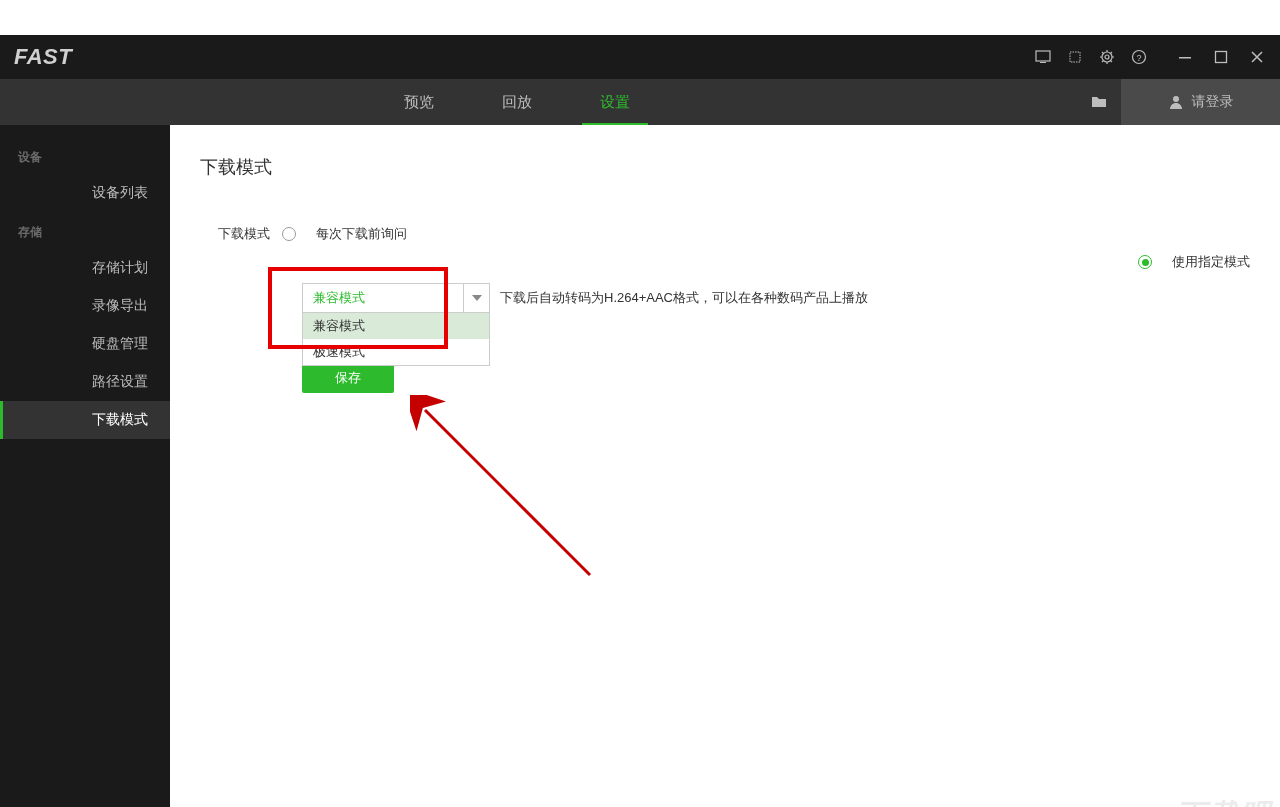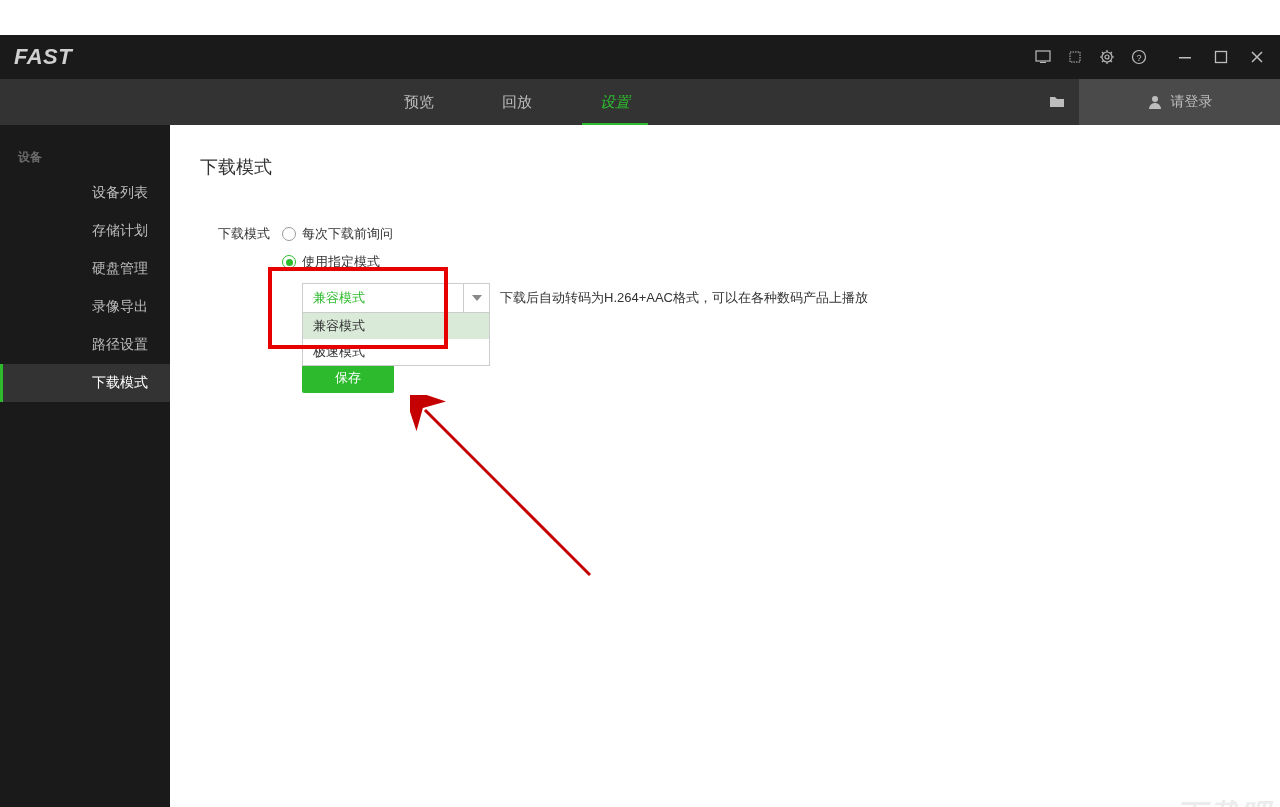--- a/index.html
+++ b/index.html
@@ -8,42 +8,42 @@
 .titlebar { height: 44px; background: #1a1a1a; display: flex; align-items: center; padding: 0 14px; margin-top: 35px; }
 .logo { color: #d0d0d0; font-size: 22px; font-weight: 700; letter-spacing: 0.5px; font-style: italic; }
 .titlebar-right { margin-left: auto; display: flex; align-items: center; gap: 14px; color: #bdbdbd; }
 .titlebar-icon { width: 18px; height: 18px; display: flex; align-items: center; justify-content: center; cursor: pointer; }
 .win-controls { display: flex; gap: 18px; margin-left: 14px; }
 .win-btn { width: 18px; height: 18px; display: flex; align-items: center; justify-content: center; cursor: pointer; color: #bdbdbd; }
 
 .navbar { height: 46px; background: #333333; display: flex; align-items: stretch; }
 .nav-tabs { display: flex; margin-left: 370px; }
 .nav-tab { display: flex; align-items: center; justify-content: center; padding: 0 34px; color: #bdbdbd; font-size: 15px; cursor: pointer; position: relative; }
-.nav-tab.active { color: #2dbb2d; font-style: italic; }
+.nav-tab.active { color: #2dbb2d; }
 .nav-tab.active::after { content: ""; position: absolute; bottom: 0; left: 16px; right: 16px; height: 2px; background: #2dbb2d; }
 .nav-right { margin-left: auto; display: flex; align-items: stretch; }
 .folder-btn { width: 44px; display: flex; align-items: center; justify-content: center; color: #bdbdbd; cursor: pointer; }
-.login-btn { width: 201px; background: #4a4a4a; display: flex; align-items: center; justify-content: center; gap: 8px; color: #bdbdbd; font-size: 14px; cursor: pointer; }
+.login-btn { width: 159px; background: #4a4a4a; display: flex; align-items: center; justify-content: center; gap: 8px; color: #bdbdbd; font-size: 14px; cursor: pointer; }
 
 .body-area { display: flex; height: calc(807px - 90px); }
 .sidebar { width: 170px; background: #1a1a1a; padding-top: 12px; }
 .side-group { color: #6a6a6a; font-size: 12px; padding: 12px 18px 8px; font-weight: bold; }
 .side-item { color: #bdbdbd; font-size: 14px; padding: 10px 0; text-align: right; padding-right: 22px; cursor: pointer; position: relative; }
 .side-item.active { background: #333333; color: #fff; }
 .side-item.active::before { content: ""; position: absolute; left: 0; top: 0; bottom: 0; width: 3px; background: #2dbb2d; }
 
 .content { flex: 1; background: #fff; padding: 30px 30px; position: relative; }
 .page-title { font-size: 18px; color: #333; margin-bottom: 46px; }
 .form-row { display: flex; align-items: center; margin-bottom: 10px; font-size: 13px; color: #333; }
 .form-label { width: 70px; text-align: right; margin-right: 12px; color: #333; }
-.radio-wrap { display: flex; align-items: center; gap: 6px; cursor: pointer; }
+.radio-wrap { display: flex; align-items: center; gap: 20px; cursor: pointer; }
 .radio { width: 14px; height: 14px; border: 1px solid #999; border-radius: 50%; display: inline-flex; align-items: center; justify-content: center; }
 .radio.checked { border-color: #2dbb2d; }
 .radio.checked::after { content: ""; width: 7px; height: 7px; background: #2dbb2d; border-radius: 50%; }
-.indent { margin-left: 82px; }
+.indent { margin-left: 82px; justify-content: flex-end; }
 
 .select-area { margin-left: 102px; margin-top: 12px; display: flex; align-items: flex-start; gap: 10px; position: relative; }
 .select-box { width: 188px; position: relative; }
 .select-display { height: 30px; border: 1px solid #ccc; display: flex; align-items: center; padding: 0 10px; color: #2dbb2d; font-size: 13px; cursor: pointer; position: relative; background: #fff; }
 .select-arrow-cell { position: absolute; right: 0; top: 0; bottom: 0; width: 26px; border-left: 1px solid #ccc; display: flex; align-items: center; justify-content: center; }
 .select-arrow-cell svg { fill: #888; }
 .dropdown { position: absolute; top: 30px; left: 0; right: 0; background: #fff; border: 1px solid #ccc; border-top: none; z-index: 5; }
 .dropdown-item { padding: 4px 10px; font-size: 13px; color: #333; cursor: pointer; }
 .dropdown-item.hover { background: #d9ead9; }
 .hint-text { font-size: 13px; color: #333; line-height: 30px; }
@@ -123,23 +123,24 @@
         </svg>
       <span>请登录</span>
     </div>
   </div>
 </div>
 
 <div class="body-area">
   <div class="sidebar">
     <div class="side-group">设备</div>
     <div class="side-item">设备列表</div>
+    <div class="side-group">存储</div>
     <div class="side-item">存储计划</div>
+    <div class="side-item">录像导出</div>
     <div class="side-item">硬盘管理</div>
-    <div class="side-item">录像导出</div>
     <div class="side-item">路径设置</div>
     <div class="side-item active">下载模式</div>
   </div>
 
   <div class="content">
     <div class="page-title">下载模式</div>
 
     <div class="form-row">
       <div class="form-label">下载模式</div>
       <label class="radio-wrap">

